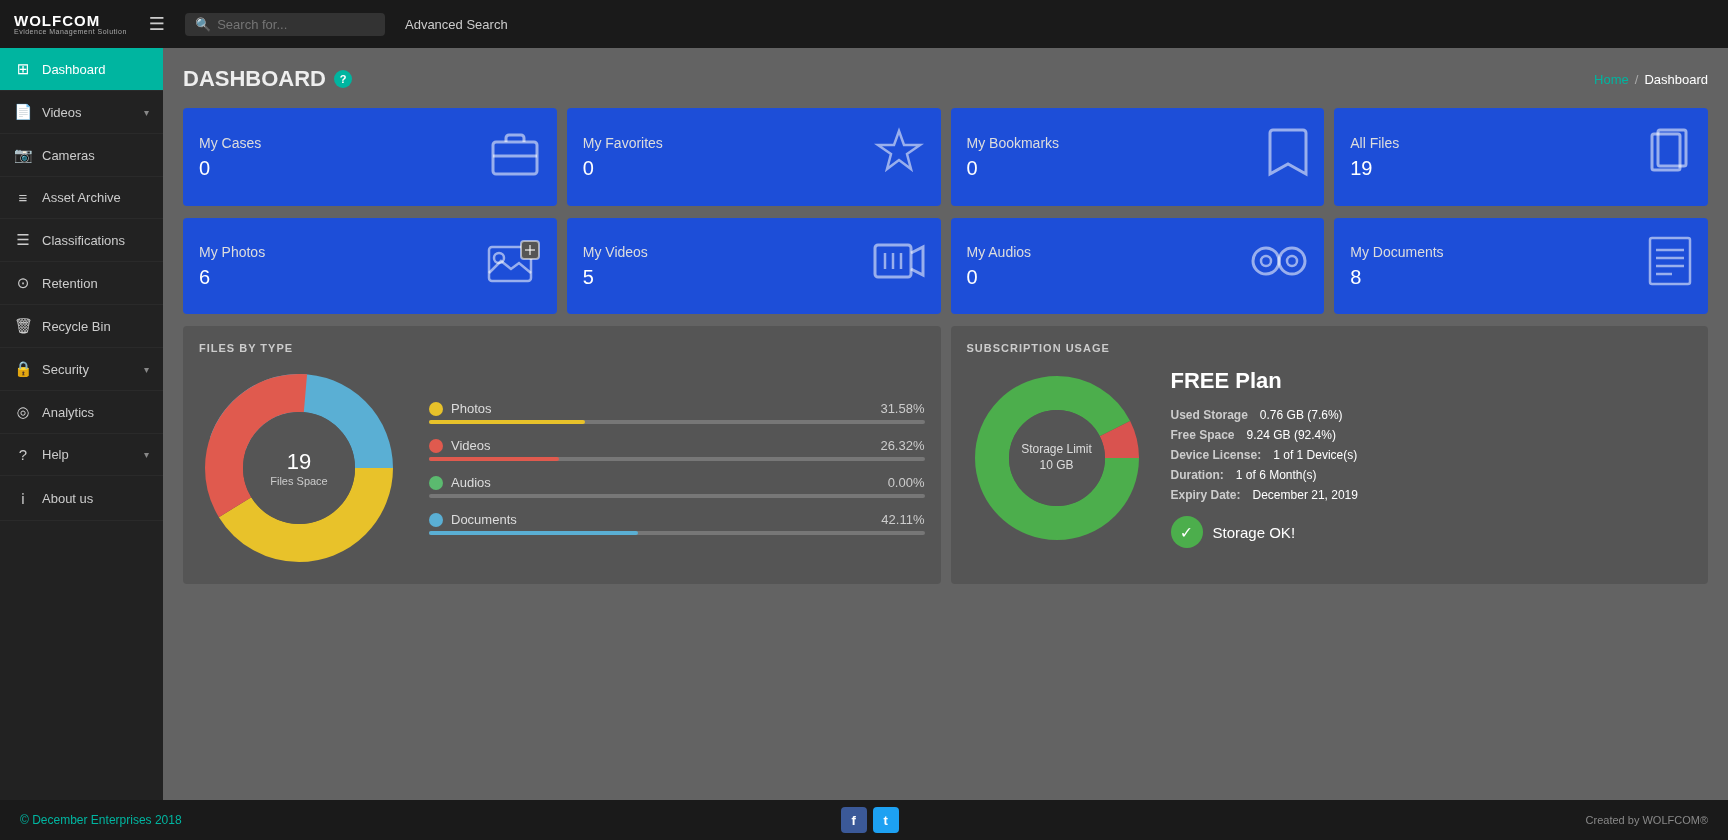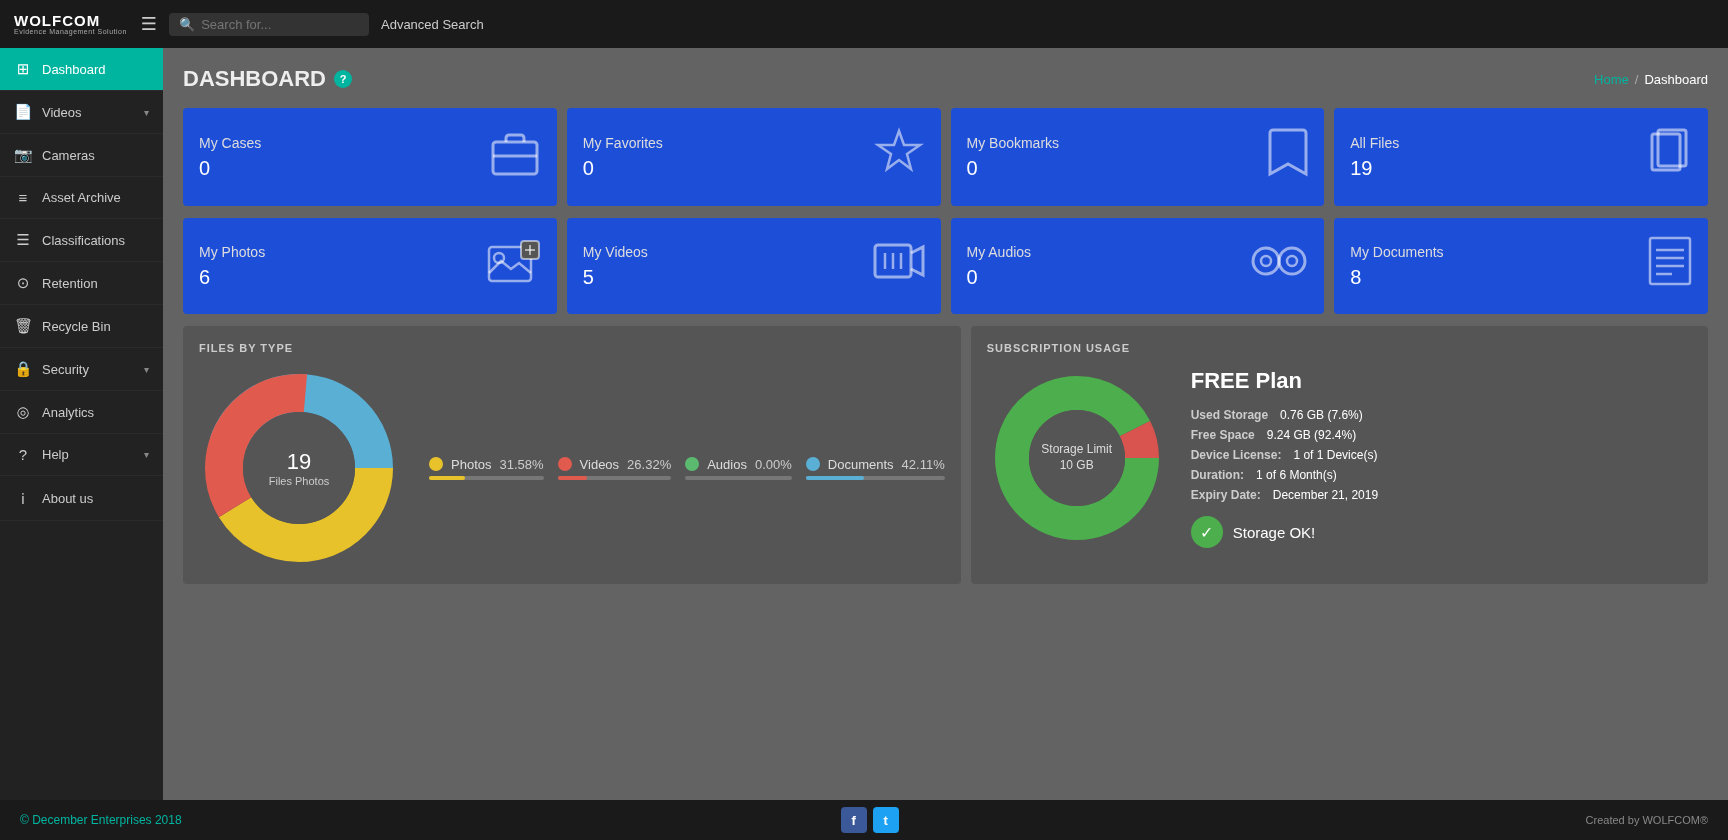--- a/index.html
+++ b/index.html
@@ -5,21 +5,21 @@
     * { box-sizing: border-box; margin: 0; padding: 0; }
     body { font-family: 'Segoe UI', Arial, sans-serif; background: #5a5a5a; color: #fff; display: flex; flex-direction: column; height: 840px; overflow: hidden; }
 
     
     .topnav {
       background: #1a1a1a;
       height: 48px;
       display: flex;
       align-items: center;
       padding: 0 14px;
-      gap: 4px;
+      gap: 12px;
       flex-shrink: 0;
       z-index: 100;
     }
     .topnav .logo {
       display: flex; flex-direction: column; align-items: flex-start; margin-right: 10px;
     }
     .topnav .logo-text { color: #fff; font-weight: 900; font-size: 15px; letter-spacing: 1px; line-height: 1; }
     .topnav .logo-sub { color: #aaa; font-size: 7px; letter-spacing: 0.5px; }
     .topnav .hamburger { color: #ccc; font-size: 18px; cursor: pointer; margin-right: 8px; }
     .topnav .search-wrap {
@@ -149,21 +149,21 @@
     .donut-wrap { position: relative; flex-shrink: 0; }
     .donut-center {
       position: absolute;
       top: 50%; left: 50%;
       transform: translate(-50%, -50%);
       text-align: center;
     }
     .donut-center .dc-num { font-size: 22px; font-weight: 300; color: #fff; }
     .donut-center .dc-lbl { font-size: 11px; color: #ccc; }
 
-    .legend { flex: 1; display: flex; gap: 14px; }
+    .legend { flex: 1; display: flex; flex-direction: column; gap: 14px; }
     .legend-item { display: flex; flex-direction: column; gap: 4px; }
     .legend-row { display: flex; align-items: center; justify-content: space-between; gap: 8px; }
     .legend-dot { width: 14px; height: 14px; border-radius: 50%; flex-shrink: 0; }
     .legend-name { font-size: 13px; color: #ddd; flex: 1; }
     .legend-pct { font-size: 13px; color: #ccc; white-space: nowrap; }
     .legend-bar-bg { height: 4px; background: #777; border-radius: 2px; }
     .legend-bar-fill { height: 4px; border-radius: 2px; }
 
     
     .sub-body { display: flex; align-items: center; gap: 24px; }
@@ -427,21 +427,21 @@
 
               <circle cx="100" cy="100" r="75" fill="none" stroke="#e8c22a" stroke-width="38" stroke-dasharray="198.47 629.0" stroke-dashoffset="4.46"></circle>
 
               <circle cx="100" cy="100" r="75" fill="none" stroke="#e05a4e" stroke-width="38" stroke-dasharray="165.4 629.0" stroke-dashoffset="-194.01"></circle>
 
               <circle cx="100" cy="100" r="75" fill="none" stroke="#5bba6f" stroke-width="38" stroke-dasharray="0 629.0" stroke-dashoffset="0"></circle>
               <circle cx="100" cy="100" r="56" fill="#555"></circle>
             </svg>
             <div class="donut-center">
               <div class="dc-num">19</div>
-              <div class="dc-lbl">Files Photos</div>
+              <div class="dc-lbl">Files Space</div>
             </div>
           </div>
           <div class="legend">
             <div class="legend-item">
               <div class="legend-row">
                 <span class="legend-dot" style="background:#e8c22a;"></span>
                 <span class="legend-name">Photos</span>
                 <span class="legend-pct">31.58%</span>
               </div>
               <div class="legend-bar-bg">

